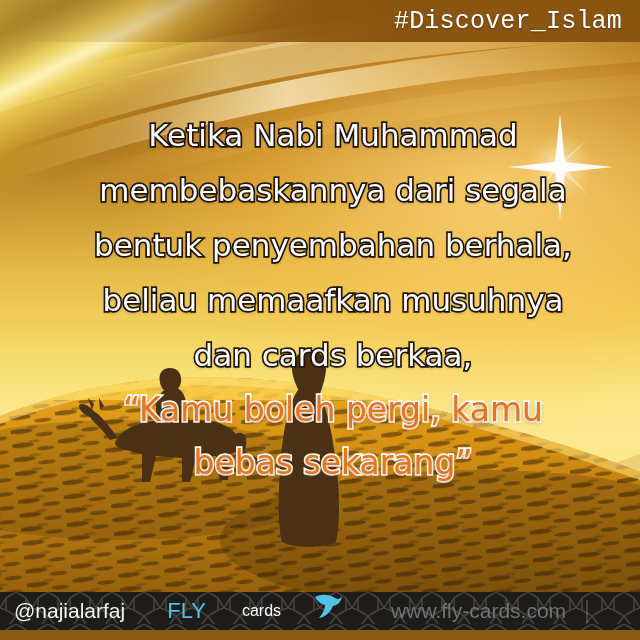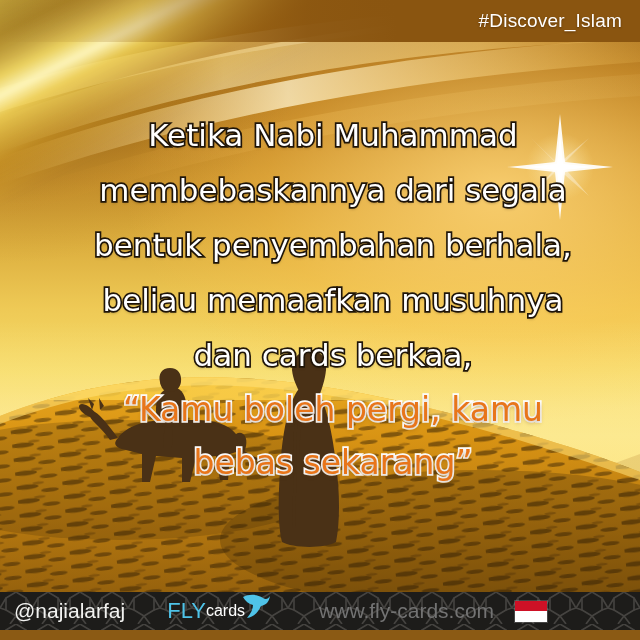--- a/index.html
+++ b/index.html
@@ -77,22 +77,22 @@
   .scene{position:absolute;left:0;top:330px;width:640px;height:280px;}
 
   
   .topbar{
     position:absolute;left:0;top:0;width:640px;height:42px;
     background:linear-gradient(90deg, rgba(138,85,16,0) 0%, rgba(138,85,16,.25) 22%, rgba(138,85,16,.92) 48%, #8a5510 62%, #8a5510 100%);
     display:flex;align-items:center;justify-content:flex-end;
     box-sizing:border-box;padding-right:18px;
   }
   .hashtag{
-    color:#ffffff;font-size:19px;letter-spacing:.2px;
-    font-family:Liberation Sans, sans-serif;
+    color:#ffffff;font-size:25px;letter-spacing:.2px;
+    font-family:Liberation Mono, monospace;
     text-shadow:0 1px 2px rgba(60,30,0,.55);
     white-space:nowrap;
   }
 
   
   .quote{
     position:absolute;left:13px;top:108px;width:640px;
     text-align:center;
     line-height:1.0;
   }
@@ -127,21 +127,21 @@
     position:absolute;left:0;top:0;width:596px;height:38px;
     display:flex;align-items:center;
     box-sizing:border-box;padding:0 14px;
   }
   .f-handle{
     color:#f2f2f0;font-size:21px;
     font-family:"Liberation Sans", sans-serif;
     white-space:nowrap;
   }
   .f-brand{
-    margin-left:42px;display:flex;align-items:center;white-space:nowrap;
+    margin-left:42px;display:flex;align-items:center;white-space:nowrap;gap:36px;
   }
   .f-brand .fly{color:#4fc3e8;font-size:22px;font-family:"Liberation Sans", sans-serif;}
   .f-brand .cards{color:#ffffff;font-size:16px;font-family:"Liberation Sans", sans-serif;}
   .bird{margin-left:-4px;margin-top:-10px;}
   .f-url{
     margin-left:48px;color:#737373;font-size:21px;
     font-family:"Liberation Sans", sans-serif;white-space:nowrap;
   }
   .f-flag{
     margin-left:20px;width:34px;height:23px;

